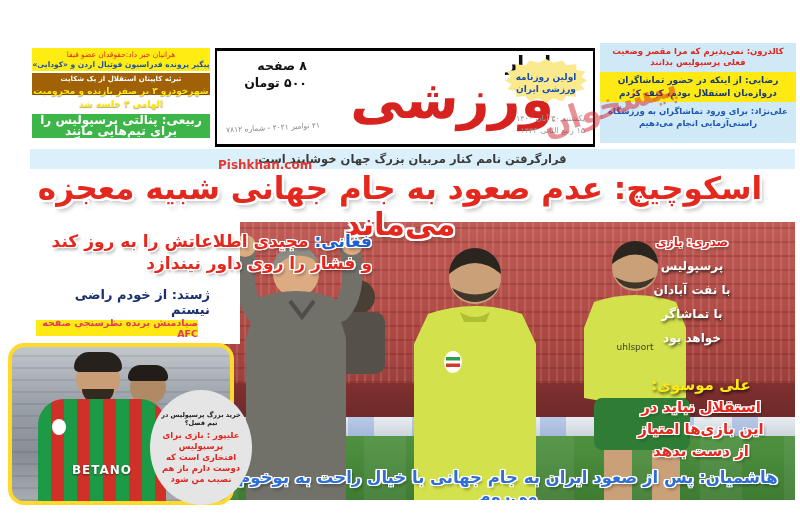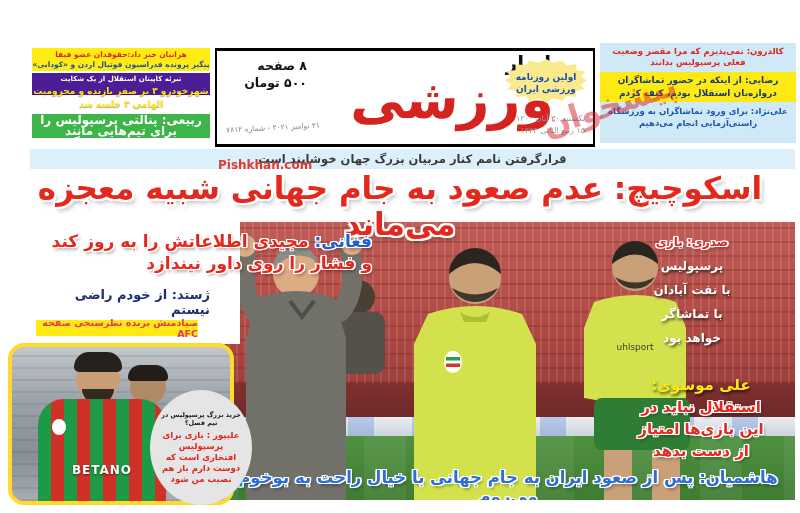--- a/index.html
+++ b/index.html
@@ -9,23 +9,23 @@
   .rtl{direction:rtl;unicode-bidi:embed;}
   .ow{text-shadow:-2px -2px 0 #fff,2px -2px 0 #fff,-2px 2px 0 #fff,2px 2px 0 #fff,
       0 -2px 0 #fff,0 2px 0 #fff,-2px 0 0 #fff,2px 0 0 #fff,3px 4px 4px rgba(0,0,0,.25);}
   .ow-sm{text-shadow:-1.4px -1.4px 0 #fff,1.4px -1.4px 0 #fff,-1.4px 1.4px 0 #fff,
       1.4px 1.4px 0 #fff,0 -1.4px 0 #fff,0 1.4px 0 #fff,-1.4px 0 0 #fff,1.4px 0 0 #fff,
       2px 3px 3px rgba(0,0,0,.3);}
   .shd{text-shadow:1px 2px 3px rgba(0,0,0,.65);}
 
   
   #box-yellow{left:32px;top:48px;width:178px;height:23px;background:#ffec13;text-align:center;}
-  #box-yellow .l1{color:#e0261f;font-size:7.5px;font-weight:bold;line-height:11px;padding-top:1px;}
+  #box-yellow .l1{color:#e0261f;font-size:7.5px;font-weight:normal;line-height:11px;padding-top:1px;}
   #box-yellow .l2{color:#1d4fae;font-size:7.5px;font-weight:bold;line-height:10px;}
-  #box-cyan{left:32px;top:73px;width:178px;height:22px;background:#4c1d95;text-align:center;}
+  #box-cyan{left:32px;top:73px;width:178px;height:22px;background:#a16207;text-align:center;}
   #box-cyan .l1{color:#fff;font-size:7px;font-weight:bold;line-height:12px;}
   #box-cyan .l2{color:#ffe913;font-size:9px;font-weight:900;line-height:13px;text-shadow:0 1px 1px rgba(0,0,0,.35);}
   #box-green{left:32px;top:114px;width:178px;height:24px;background:#3db549;text-align:center;}
   #box-green .l1{color:#fff;font-size:12px;font-weight:bold;line-height:11px;padding-top:1px;}
 
   
   #masthead{left:215px;top:48px;width:380px;height:99px;border:2px solid #000;
             border-top-width:3px;border-bottom-width:3px;background:#fff;box-sizing:border-box;}
   #pages-price{left:8px;top:6px;width:82px;text-align:right;font-weight:900;font-size:12.5px;
                color:#111;line-height:17px;}

